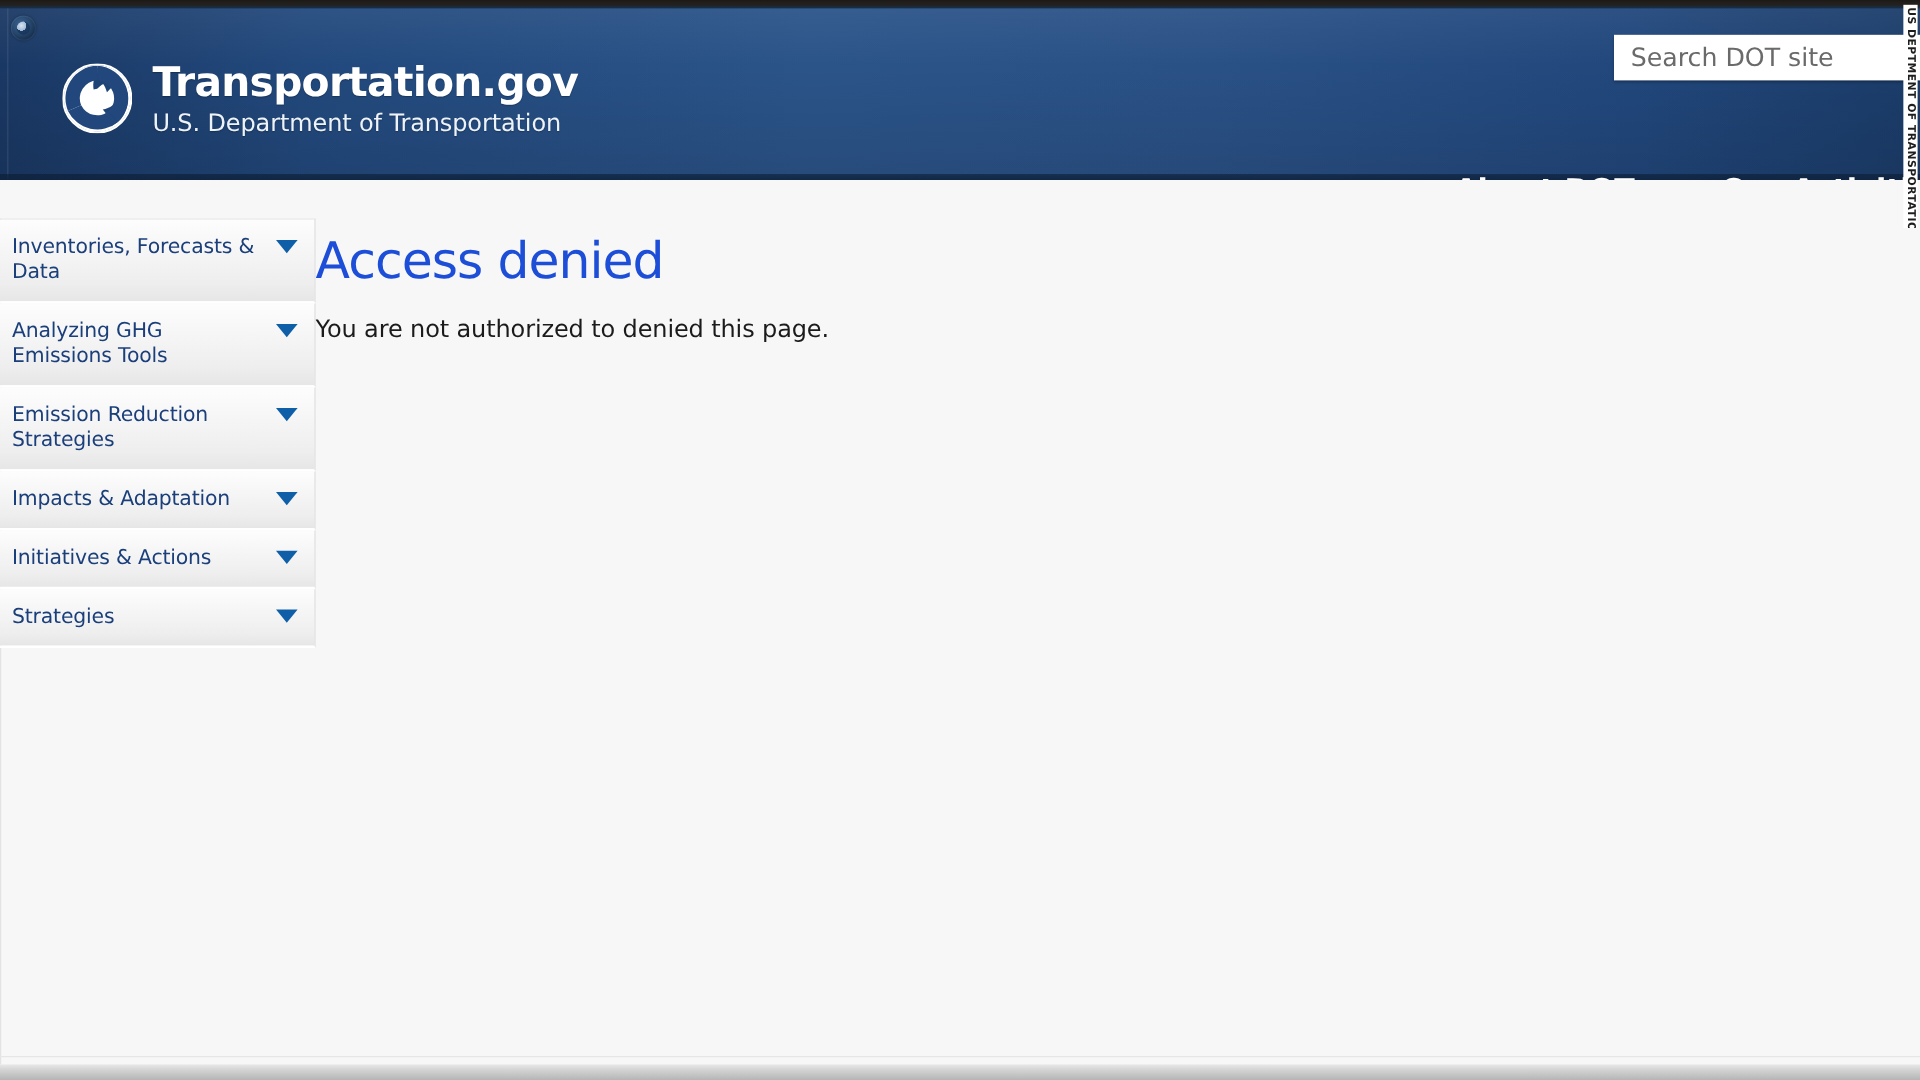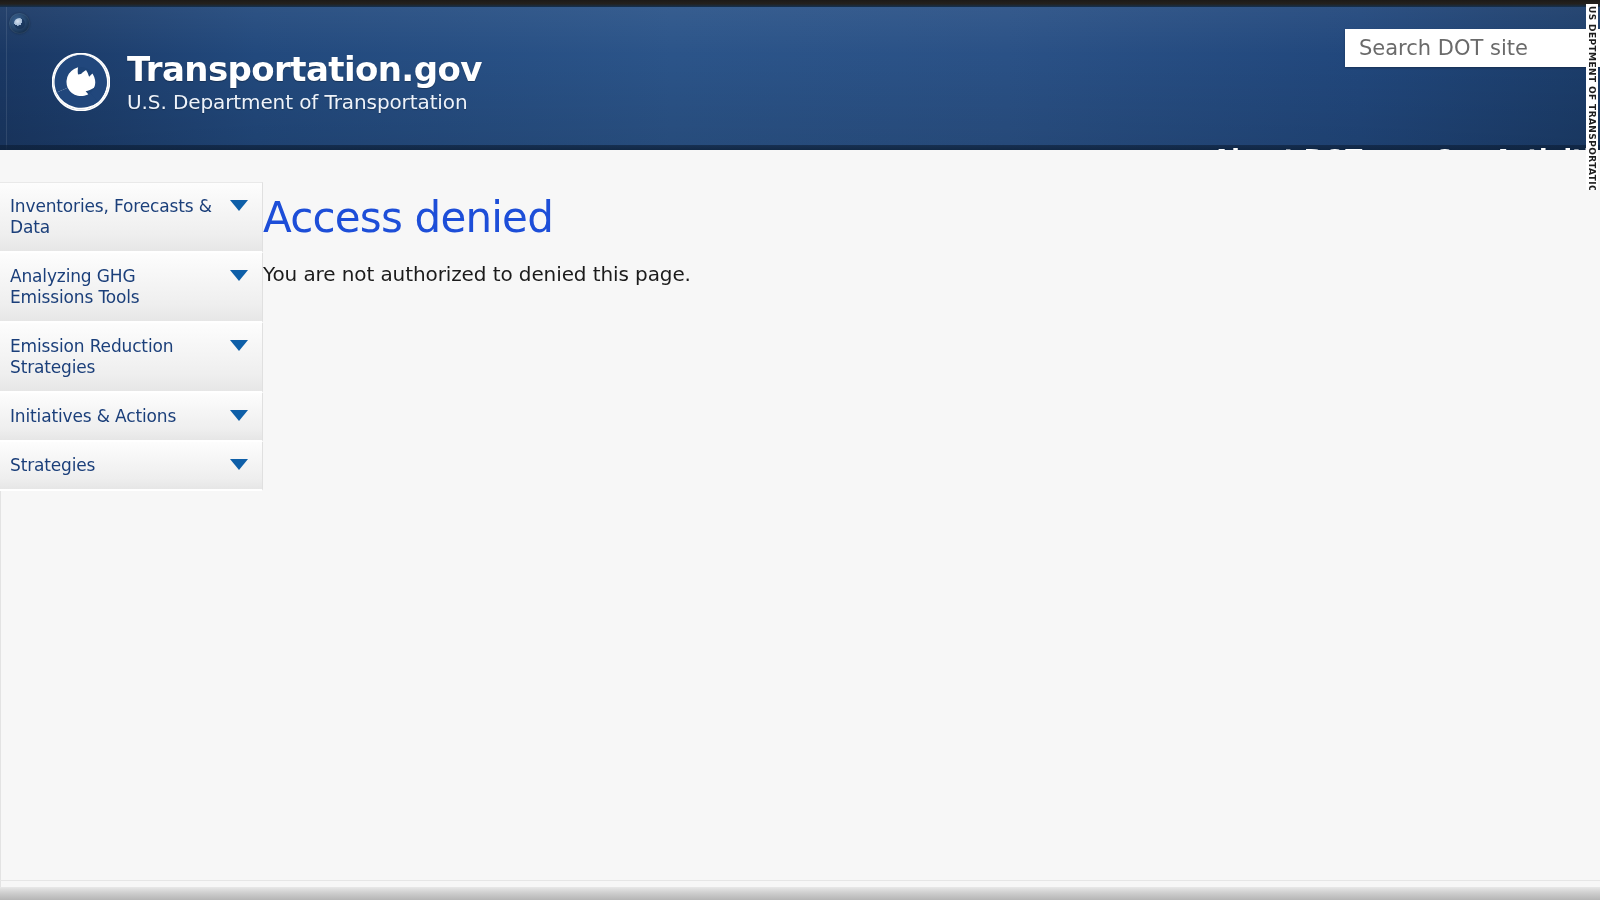--- a/index.html
+++ b/index.html
@@ -371,20 +371,24 @@
     <div class="nav-block">
       <span class="nav-label">Analyzing GHG Emissions Tools</span>
       <span class="caret-blue"></span>
     </div>
 
     <div class="nav-block">
       <span class="nav-label">Emission Reduction Strategies</span>
       <span class="caret-blue"></span>
     </div>
 
+    <div class="nav-block">
+      <span class="nav-label">Impacts &amp; Adaptation</span>
+      <span class="caret-blue"></span>
+    </div>
 
     <div class="nav-block">
       <span class="nav-label">Initiatives &amp; Actions</span>
       <span class="caret-blue"></span>
     </div>
 
     <div class="nav-block">
       <span class="nav-label">Strategies</span>
       <span class="caret-blue"></span>
     </div>

